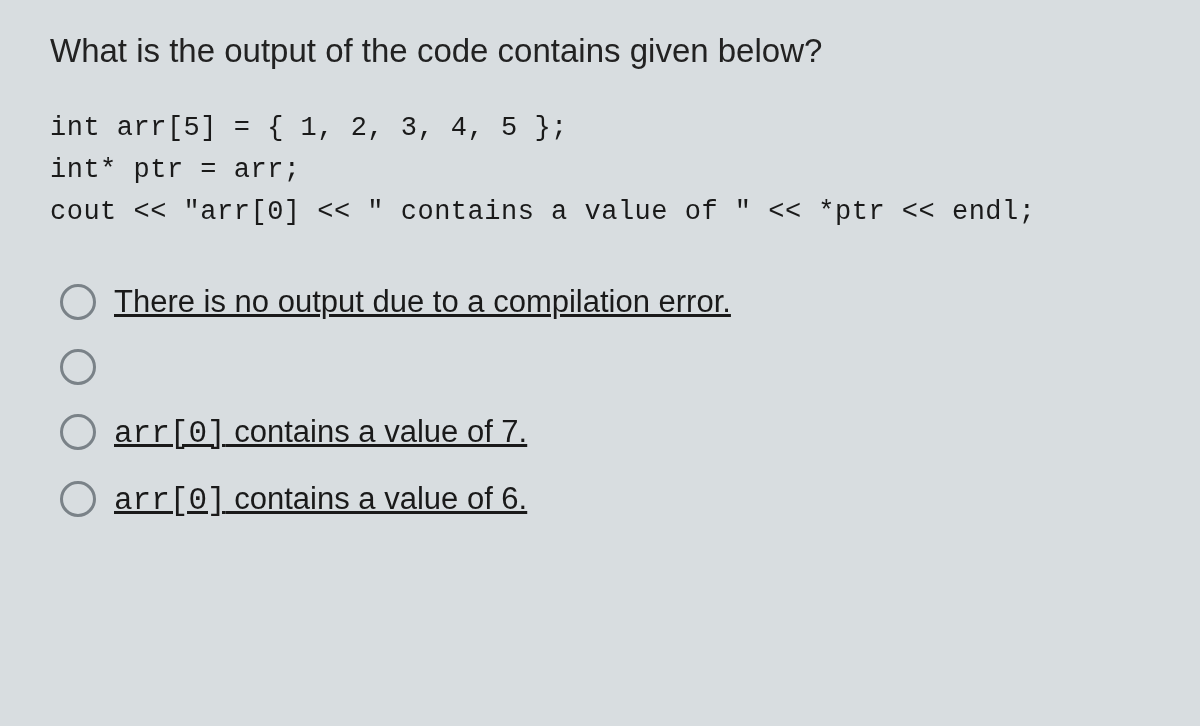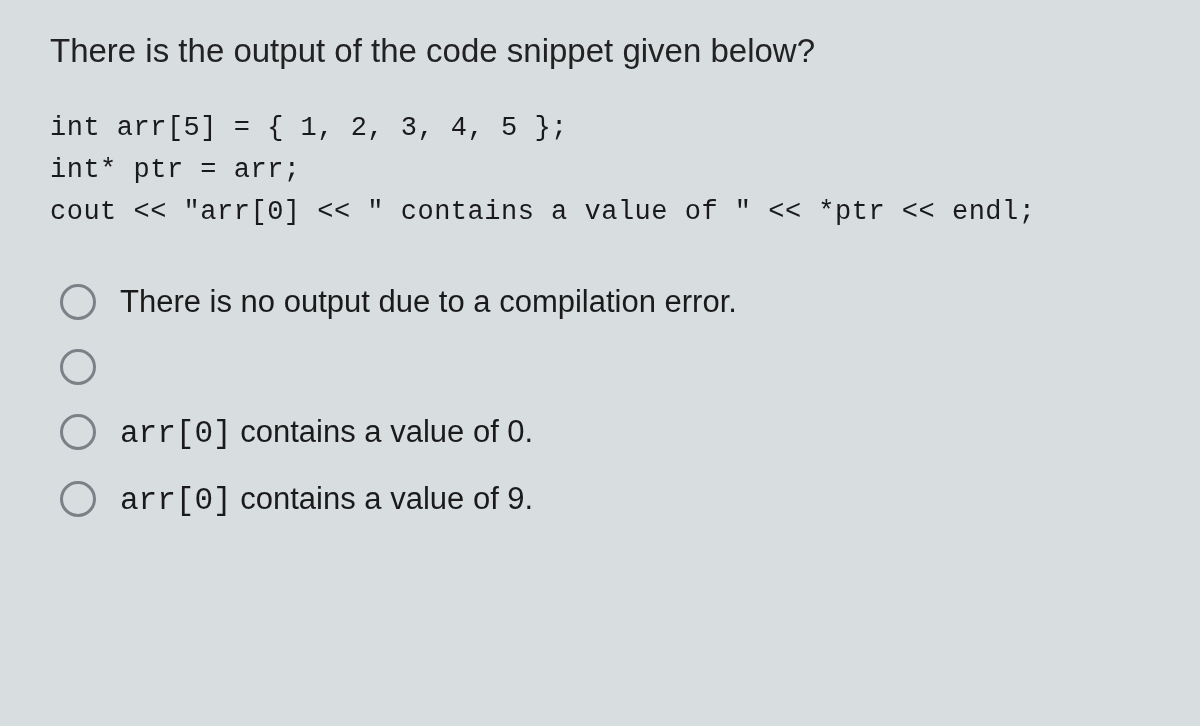--- a/index.html
+++ b/index.html
@@ -31,21 +31,22 @@
     }
     .options {
       display: flex;
       flex-direction: column;
       gap: 28px;
       padding-left: 10px;
     }
     .option {
       display: flex;
       align-items: center;
-      gap: 24px;
+      gap: 18px;
+      text-decoration: underline;
     }
     .radio {
       width: 36px;
       height: 36px;
       border: 3px solid #7a8288;
       border-radius: 50%;
       flex-shrink: 0;
       background: transparent;
       cursor: pointer;
     }
@@ -55,40 +56,40 @@
       line-height: 1.2;
     }
     .mono {
       font-family: 'Courier New', Courier, monospace;
       text-align: center;
     }
   </style>
 </head>
 <body>
 
-<div class="question-text">There is the output of the code snippet given below?</div>
+<div class="question-text">What is the output of the code contains given below?</div>
 
 <div class="code-block"><span>int arr[5] = { 1, 2, 3, 4, 5 };</span>
 <span>int* ptr = arr;</span>
 <span>cout &lt;&lt; "arr[0] &lt;&lt; " contains a value of " &lt;&lt; *ptr &lt;&lt; endl;</span></div>
 
 <div class="options">
 
   <div class="option">
     <div class="radio"></div>
     <div class="option-label">There is no output due to a compilation error.</div>
   </div>
 
   <div class="option">
     <div class="radio"></div>
   </div>
 
   <div class="option">
     <div class="radio"></div>
-    <div class="option-label"><span class="mono">arr[0]</span><span> contains a value of 0.</span></div>
+    <div class="option-label"><span class="mono">arr[0]</span><span> contains a value of 7.</span></div>
   </div>
 
   <div class="option">
     <div class="radio"></div>
-    <div class="option-label"><span class="mono">arr[0]</span><span> contains a value of 9.</span></div>
+    <div class="option-label"><span class="mono">arr[0]</span><span> contains a value of 6.</span></div>
   </div>
 
 </div>
 
 </body></html>

